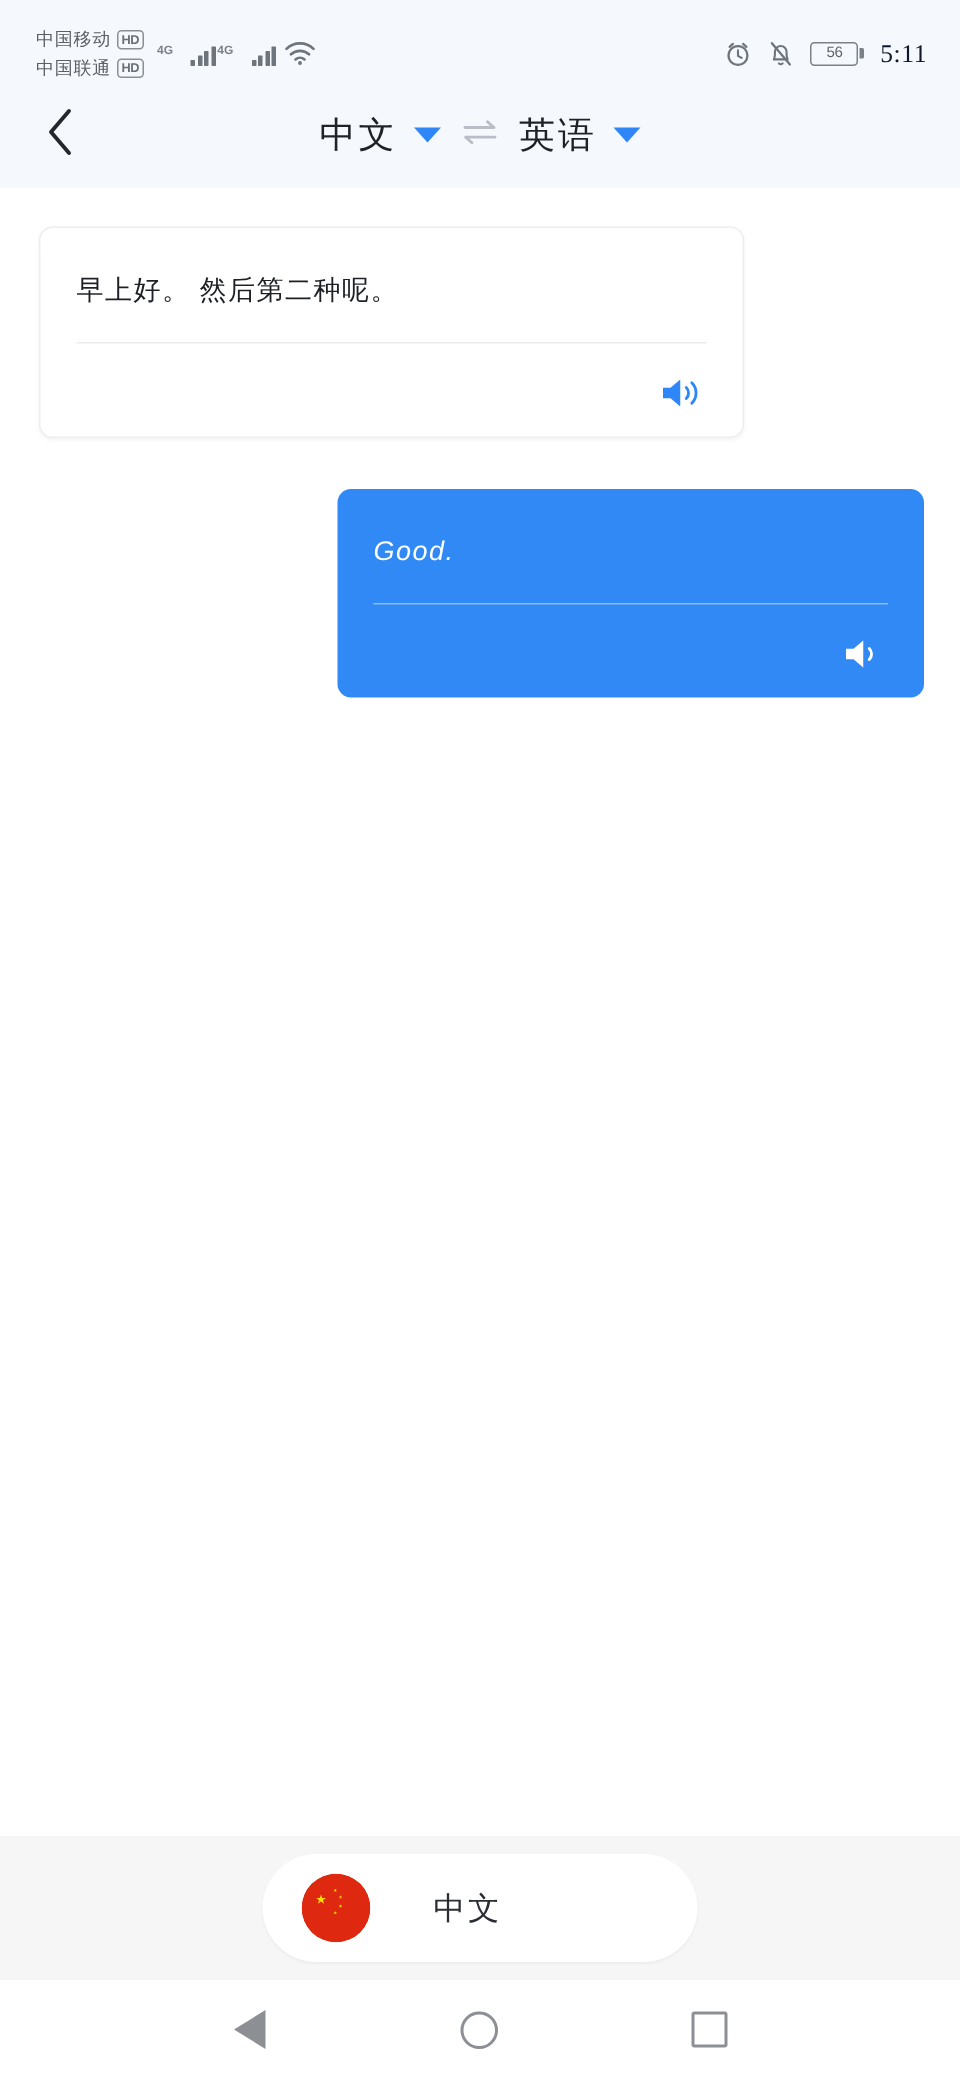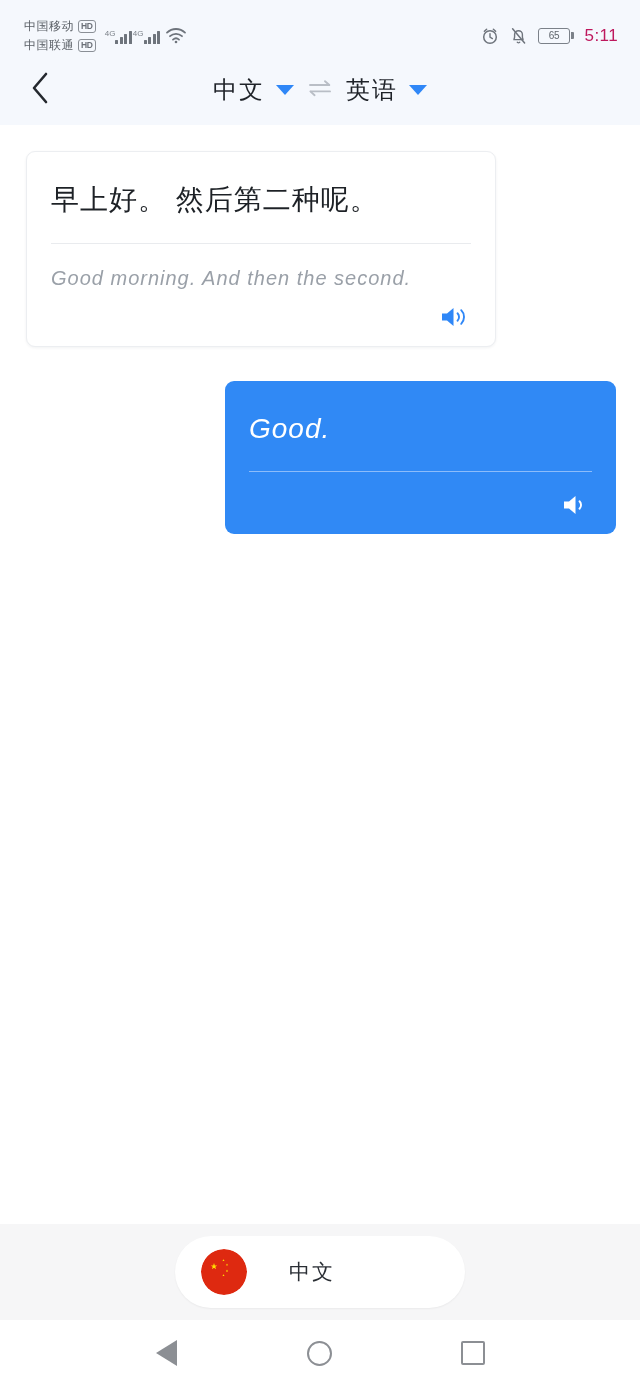--- a/index.html
+++ b/index.html
@@ -21,34 +21,34 @@
   .carriers { display:flex; flex-direction:column; justify-content:center; gap:2px; }
   .carrier-row { display:flex; align-items:center; gap:4px; }
   .carrier-name { font-size:12px; color:#5a5f66; letter-spacing:.5px; white-space:nowrap; }
   .hd-badge {
     font-size:8.5px; font-weight:bold; color:#6b7078;
     border:1.4px solid #8a8f96; border-radius:3px;
     padding:0 2px; line-height:11px; letter-spacing:-0.3px;
   }
   .sig-group { display:flex; align-items:flex-end; gap:1px; margin-left:2px; }
   .sig-wrap { display:flex; align-items:flex-start; }
-  .g4 { font-size:8px; color:#7b8189; line-height:8px; margin-right:0; margin-top:1px; }
+  .g4 { font-size:8px; color:#7b8189; line-height:8px; margin-right:12px; margin-top:1px;font-weight:bold; }
   .bars { display:flex; align-items:flex-end; gap:1.5px; height:15px; }
   .bars i { width:3px; background:#6e747c; border-radius:.5px; display:block; }
   .bars i:nth-child(1){height:4px}.bars i:nth-child(2){height:7px}
   .bars i:nth-child(3){height:10px}.bars i:nth-child(4){height:13px}
   .sb-right { display:flex; align-items:center; gap:11px; }
   .battery { display:flex; align-items:center; }
   .batt-body {
     width:32px; height:16px; border:1.6px solid #7b8189; border-radius:3px;
     display:flex; align-items:center; justify-content:center;
   }
   .batt-num { font-size:10px; color:#5d6views; color:#5f656c; letter-spacing:-0.3px; }
   .batt-cap { width:2.5px; height:7px; background:#7b8189; border-radius:0 1px 1px 0; margin-left:1px; }
-  .clock { font-size:17px; color:#be185d; letter-spacing:.4px; }
+  .clock { font-size:17px; color:#0f172a; letter-spacing:.4px;font-family:Liberation Serif, serif; }
 
   
   .header {
     height:70px; background:#f5f8fd; display:flex; align-items:center;
     position:relative; flex:none;
   }
   .back-btn {
     position:absolute; left:18px; top:50%; transform:translateY(-50%);
     width:44px; height:44px; display:flex; align-items:center; justify-content:center;
   }
@@ -69,21 +69,21 @@
   .row.left { justify-content:flex-start; }
   .row.right { justify-content:flex-end; }
 
   .bubble { border-radius:9px; padding:28px 24px 12px 24px; position:relative; }
   .bubble.incoming {
     width:470px; background:#ffffff; border:1px solid #eceef1;
     box-shadow:0 1px 3px rgba(20,30,50,.06);
   }
   .bubble.outgoing { width:391px; background:#3089f5; }
 
-  .b-primary { font-size:28px; line-height:1.45; letter-spacing:1px; }
+  .b-primary { font-size:18px; line-height:1.45; letter-spacing:1px; }
   .incoming .b-primary { color:#1d2126; }
   .outgoing .b-primary { color:#ffffff; font-style:italic; }
 
   .b-divider { height:1px; margin:22px 0 20px 0; }
   .incoming .b-divider { background:#e9ebee; }
   .outgoing .b-divider { background:#8cbcfa; }
 
   .b-secondary { font-size:20px; line-height:1.4; letter-spacing:1px; }
   .incoming .b-secondary { color:#9aa0a8; font-style:italic; }
   .outgoing .b-secondary { color:#ffffff; }
@@ -172,21 +172,21 @@
       </span>
       <span style="display:flex;">
         <svg width="17" height="18" viewBox="0 0 17 18">
           <path d="M4 12.6c0-1 .6-1.4.6-3.2V7.6a3.9 3.9 0 0 1 7.8 0v1.8c0 1.8.6 2.2.6 3.2z" fill="none" stroke="#6e747c" stroke-width="1.4"></path>
           <path d="M7 14.8a1.6 1.6 0 0 0 3 0" fill="none" stroke="#6e747c" stroke-width="1.3"></path>
           <path d="M2.6 1.8 14.6 16" stroke="#6e747c" stroke-width="1.5" stroke-linecap="round"></path>
           </svg>
       </span>
       <span class="battery">
         <span class="batt-body">
-            <span class="batt-num">65</span>
+            <span class="batt-num">56</span>
           </span>
         <span class="batt-cap"></span>
       </span>
       <span class="clock">5:11</span>
     </div>
   </div>
 
   <div class="header">
     <div class="back-btn">
       <span>
@@ -218,21 +218,20 @@
       </div>
     </div>
   </div>
 
   <div class="convo">
 
     <div class="row left">
       <div class="bubble incoming">
         <div class="b-primary">早上好。 然后第二种呢。</div>
         <div class="b-divider"></div>
-        <div class="b-secondary">Good morning. And then the second.</div>
         <div class="speaker-row">
           <div class="speaker-btn">
             <span>
               <svg width="30" height="26" viewBox="0 0 30 26">
                 <path d="M3 9.5h5L14.5 4v18L8 16.5H3z" fill="#2f87f7"></path>
                 <g fill="none" stroke="#2f87f7" stroke-width="1.9" stroke-linecap="round">
                   <path d="M18.5 9.3a5.2 5.2 0 0 1 0 7.4"></path>
                     <path d="M22.2 6.2a9.6 9.6 0 0 1 0 13.6"></path>
                   </g>
                 </svg>

